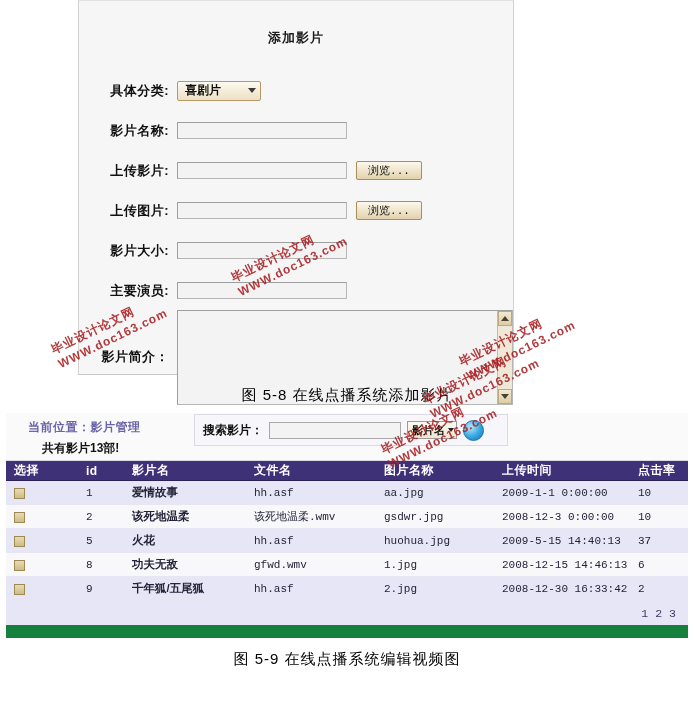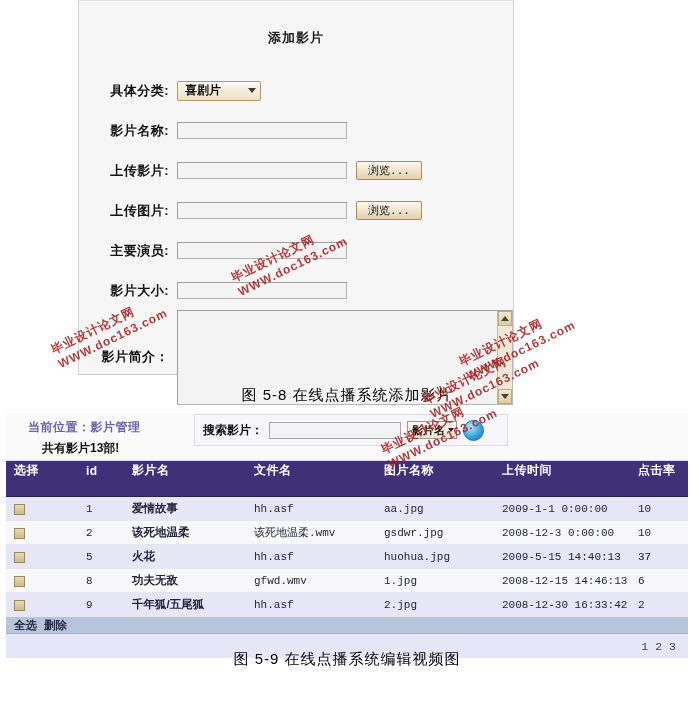--- a/index.html
+++ b/index.html
@@ -216,21 +216,21 @@
     width:100%;border-collapse:collapse;
     font-size:11.5px;
     table-layout:fixed;
   }
   table.lst th{
     background:#3f3178;
     color:#ffffff;
     font-weight:700;
     text-align:left;
     height:19px;
-    padding:0 0 16px 8px;
+    padding:0 0 0 8px;
     font-size:12px;
     letter-spacing:.5px;
     border-bottom:1px solid #2b2057;
     margin-top:23px;
   }
   table.lst td{
     height:23px;
     padding:0 0 0 8px;
     color:#232339;
     border-bottom:1px solid #e6e6f2;
@@ -314,26 +314,26 @@
       <div class="btn-browse">浏览...</div>
     </div>
 
     <div class="frm-row">
       <div class="frm-label">上传图片:</div>
       <input class="txt" type="text" value="" style="">
       <div class="btn-browse">浏览...</div>
     </div>
 
     <div class="frm-row">
+      <div class="frm-label">影片大小:</div>
+      <input class="txt" type="text" value="" style="">
+    </div>
+
+    <div class="frm-row">
       <div class="frm-label">主要演员:</div>
-      <input class="txt" type="text" value="" style="">
-    </div>
-
-    <div class="frm-row">
-      <div class="frm-label">影片大小:</div>
       <input class="txt" type="text" value="" style="">
     </div>
 
     <div class="frm-row-area">
       <div class="frm-label">影片简介：</div>
       <div class="area-wrap">
         <div class="sbar">
           <div class="sb-btn top">
             <span class="ar-up"></span>
           </div>
@@ -434,24 +434,20 @@
         <td class="mono">9</td>
         <td class="name">千年狐/五尾狐</td>
         <td class="mono">hh.asf</td>
         <td class="mono">2.jpg</td>
         <td class="mono">2008-12-30 16:33:42</td>
         <td class="mono">2</td>
       </tr>
     </tbody>
   </table>
 
-  <div class="footbar">
-    <span>全选</span>
-    <span>删除</span>
-  </div>
 
   <div class="pagebar">
     <span>1</span>
     <span>2</span>
     <span>3</span>
   </div>
 </div>
 
 <div class="fig-cap" id="cap2">图 5-9  在线点播系统编辑视频图</div>
 

